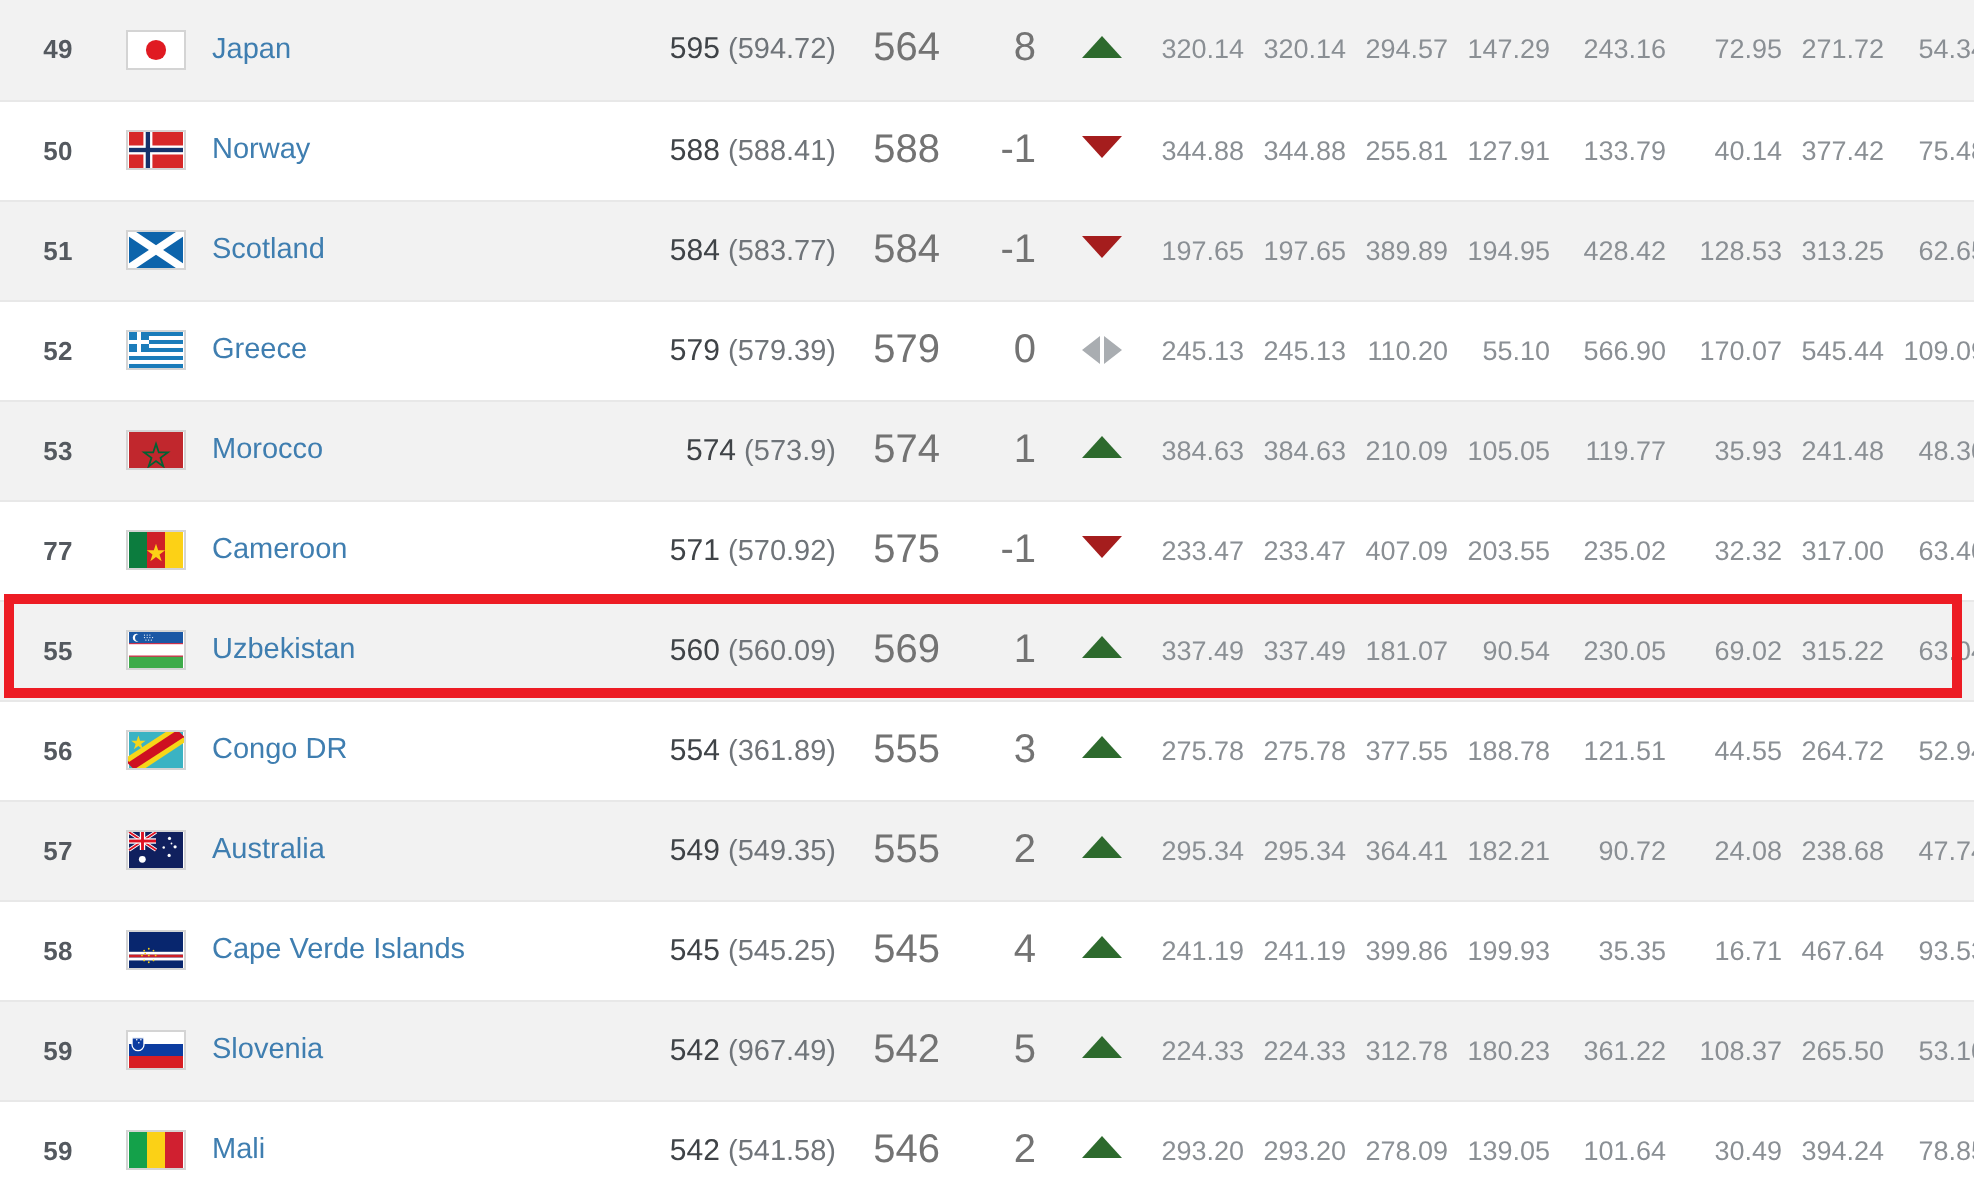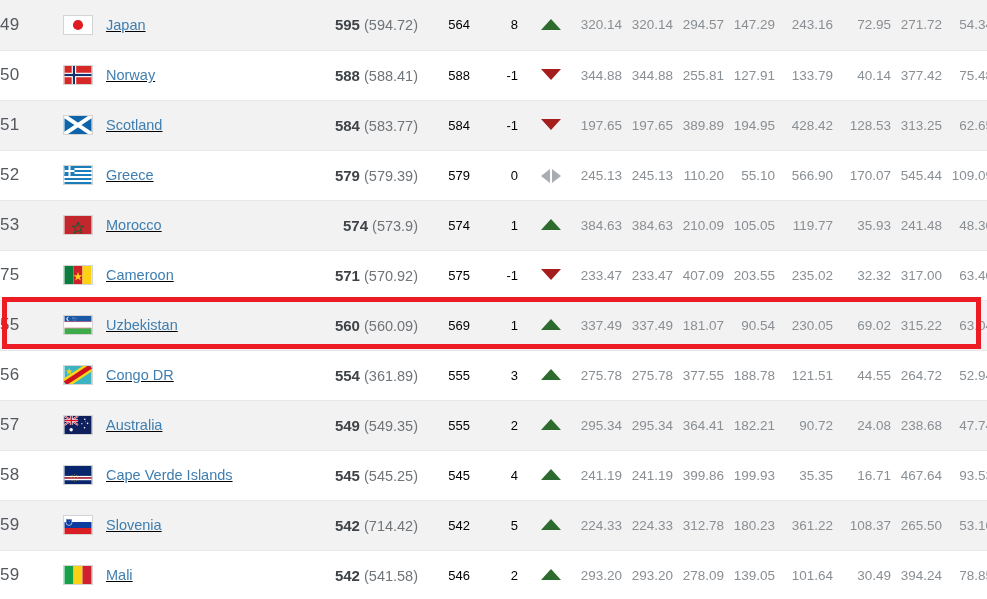--- a/index.html
+++ b/index.html
@@ -19,46 +19,46 @@
     background:#ffffff;
     border-bottom:1px solid #e8e8e8;
     position:relative;
   }
   .row.alt{ background:#f2f2f2; }
 
   .c{ padding:0; vertical-align:middle; }
 
   .col-rank{ width:58px; }
   .col-flag{ width:40px; }
-  .col-team{ width:196px;text-decoration:underline; }
+  .col-team{ width:196px; }
   .col-points{ width:126px; }
   .col-prev{ width:64px; }
   .col-chg{ width:44px; }
   .col-arrow{ width:46px; }
   .col-num{ width:51px; }
   .col-numw{ width:58px; }
 
   .rank{
-    font-size:17px;font-weight:normal;color:#54595f;
-    letter-spacing:.2px;
+    font-size:13px;font-weight:bold;color:#54595f;
+    text-align:center;letter-spacing:.2px;
   }
   .team-name{
     font-size:14.5px;color:#3f7eb0;
     white-space:nowrap;
     padding-left:8px;
   }
   .points{
     text-align:right;
     font-size:14.5px;color:#6f7479;
     white-space:nowrap;
     padding-right:2px;
   }
-  .points b{ color:#3f4347;font-weight:bold;font-size:15px; }
+  .points b{ color:#3f4347;font-weight:normal;font-size:15px; }
   .prev,.chg{
-    text-align:right;font-size:13px;color:#000000;
+    text-align:right;font-size:20px;color:#737373;
     padding-right:14px;
   }
   .chg{ padding-right:10px;}
   .num{
     text-align:right;font-size:13.5px;color:#8a8f94;
     padding-right:3px;white-space:nowrap;
   }
   .arrow-cell{ text-align:center; }
 
   .tri{
@@ -362,21 +362,21 @@
           </td>
           <td class="c col-num">
             <div class="num">241.48</div>
           </td>
           <td class="c col-num">
             <div class="num">48.30</div>
           </td>
         </tr>
         <tr class="row">
           <td class="c col-rank">
-            <div class="rank">75</div>
+            <div class="rank">77</div>
           </td>
           <td class="c col-flag">
             <span class="flag">
               <svg viewBox="0 0 30 20">
                 <rect width="10" height="20" fill="#0c7c3e"></rect>
                 <rect x="10" width="10" height="20" fill="#cf2027"></rect>
                 <rect x="20" width="10" height="20" fill="#fcd116"></rect>
                 <path d="M15 6.5 l1.2 3.7 h3.9 l-3.15 2.3 1.2 3.7 -3.15-2.3 -3.15 2.3 1.2-3.7 -3.15-2.3 h3.9 z" fill="#fcd116"></path>
               </svg>
             </span>
@@ -682,21 +682,21 @@
                 <g fill="#fff">
                   <circle cx="4.3" cy="4.3" r="0.45"></circle>
                   <circle cx="6.6" cy="4.3" r="0.45"></circle>
                   <circle cx="5.45" cy="6" r="0.45"></circle>
                 </g>
               </svg>
             </span>
           </td>
           <td class="c col-team"><span class="team-name">Slovenia</span></td>
           <td class="c col-points">
-            <div class="points"><b>542</b> <span>(714.42)</span></div>
+            <div class="points"><b>542</b> <span>(967.49)</span></div>
           </td>
           <td class="c col-prev">
             <div class="prev">542</div>
           </td>
           <td class="c col-chg">
             <div class="chg">5</div>
           </td>
           <td class="c col-arrow">
             <div class="arrow-cell"><span class="tri up"></span></div>
           </td>

